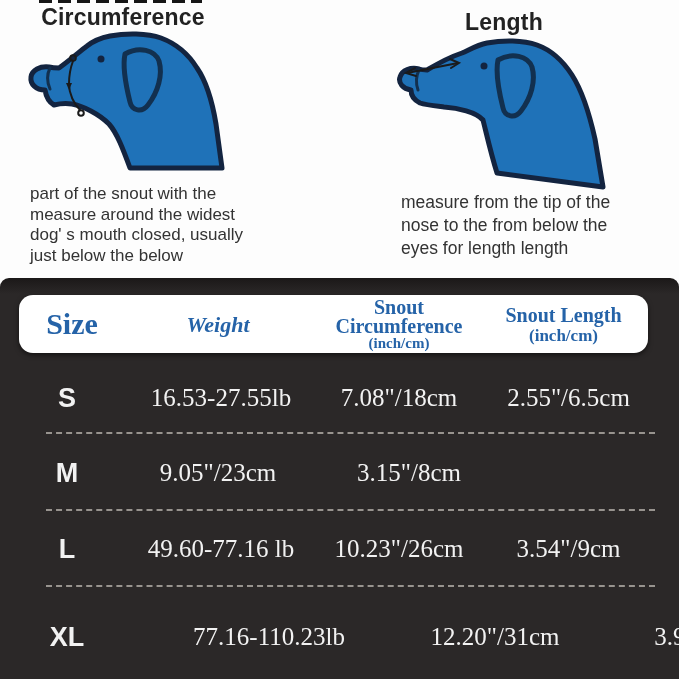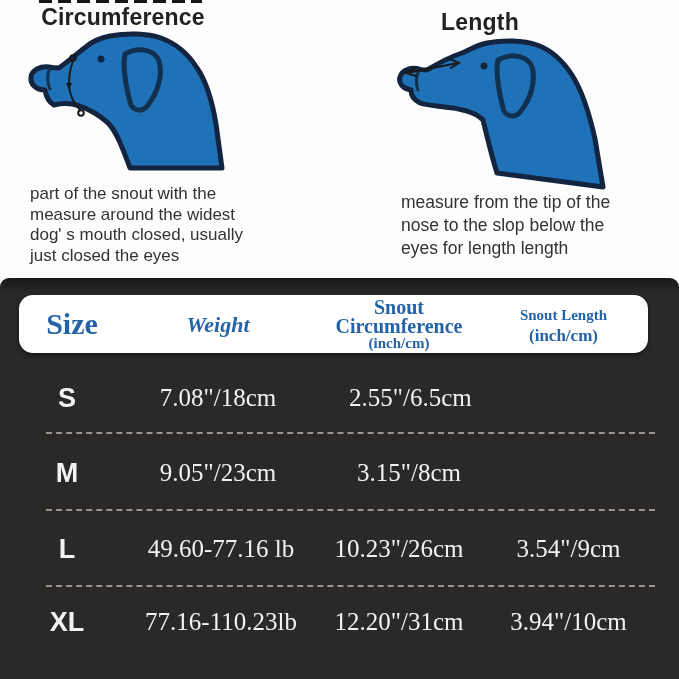--- a/index.html
+++ b/index.html
@@ -27,21 +27,21 @@
   .artifact{
     position:absolute;left:39px;top:0;width:163px;height:3px;
     background:repeating-linear-gradient(90deg,#161616 0 13px,transparent 13px 19px);
   }
   .diagram-title{
     position:absolute;
     font-weight:700;font-size:23px;color:var(--title-text);
     text-align:center;letter-spacing:.2px;
   }
   .title-left{left:36px;top:4px;width:174px;}
-  .title-right{left:434px;top:9px;width:92px;}
+  .title-right{left:458px;top:9px;width:92px;}
   .dog-svg{position:absolute;}
   .dog-left{left:25px;top:28px;width:205px;height:150px;}
   .dog-right{left:392px;top:32px;width:222px;height:160px;}
   .dog-head{fill:var(--dog-fill);stroke:var(--dog-outline);stroke-width:5;stroke-linejoin:round;}
   .dog-ear{fill:none;stroke:var(--dog-inner);stroke-width:5;stroke-linecap:round;stroke-linejoin:round;}
   .dog-line{fill:none;stroke:var(--dog-inner);stroke-width:3;stroke-linecap:round;}
   .dog-eye{fill:var(--dog-outline);}
   .measure{fill:none;stroke:#1a1a1a;stroke-width:2;stroke-linecap:round;}
   .measure-fill{fill:#1a1a1a;stroke:none;}
   .desc{
@@ -66,31 +66,31 @@
     color:var(--header-text);font-weight:700;
   }
   .hcol .h-title{display:block;}
   .hcol .h-sub{display:block;}
   .hcol-size{font-size:30px;padding-left:18px;}
   .hcol-weight .h-title{font-size:22px;line-height:23px;font-style:italic;}
   .hcol-weight .h-sub{font-size:20px;line-height:21px;}
   .hcol-circ .h-title{font-size:20px;line-height:19px;white-space:pre-line;}
   .hcol-circ .h-sub{font-size:15px;line-height:15px;}
   .hcol-length{padding-left:10px;}
-  .hcol-length .h-title{font-size:15px;line-height:23px;}
+  .hcol-length .h-title{font-size:20px;line-height:23px;}
   .hcol-length .h-sub{font-size:17px;line-height:18px;}
   .t-row{
     position:absolute;left:19px;width:629px;
     display:grid;grid-template-columns:88px 222px 140px 179px;
     align-items:center;text-align:center;color:var(--row-text);
   }
   .row-s{top:84px;height:72px;}
   .row-m{top:158px;height:74px;}
   .row-l{top:234px;height:74px;}
-  .row-xl{top:308px;height:72px;}
+  .row-xl{top:323px;height:72px;gap:48px;}
   .cell-size{font-weight:700;font-size:27px;padding-left:8px;font-family:"Liberation Sans",sans-serif;}
   .cell-val{font-family:"Liberation Serif","DejaVu Serif",serif;font-size:25px;}
   .cell-weight{padding-left:6px;}
   .cell-length{padding-left:20px;}
   .divider{
     position:absolute;left:46px;width:609px;height:0;
     border-top:2px dashed var(--divider);
   }
   .div-1{top:154px;}
   .div-2{top:231px;}
@@ -128,21 +128,21 @@
   <circle class="measure" cx="48" cy="30" r="2.8"></circle>
   <path class="measure" d="M 48 33 C 45 41, 44 49, 44 56 C 44 66, 49 76, 55 82"></path>
   <polygon class="measure-fill" points="44,62 41,55 47,55"></polygon>
   <circle class="measure" cx="56" cy="85" r="2.8"></circle>
 </svg>
 
 <div class="desc desc-left">
   <span>part of the snout with the</span>
   <span>measure around the widest</span>
   <span>dog' s mouth closed, usually</span>
-  <span>just closed the eyes</span>
+  <span>just below the below</span>
 </div>
 
 <div class="diagram-title title-right">Length</div>
 
 <svg class="dog-svg dog-right" viewBox="0 0 222 160" xmlns="http://www.w3.org/2000/svg">
   <path class="dog-head" d="M 35 38
     C 45 32, 58 25, 70 21
     C 77 18, 85 13, 95 11
     C 111 8, 131 8, 145 13
     C 159 18, 171 29, 180 43
@@ -162,21 +162,21 @@
     C 123 87, 113 85, 111 76
     C 107 60, 103 42, 106 28 Z"></path>
   <circle class="dog-eye" cx="92" cy="34" r="3.5"></circle>
   <path class="measure" d="M 15 41 L 66 31"></path>
   <path class="measure" d="M 23 36 L 14 41 L 24 44"></path>
   <path class="measure" d="M 58 27 L 67 31 L 59 36"></path>
 </svg>
 
 <div class="desc desc-right">
   <span>measure from the tip of the</span>
-  <span>nose to the slop below the</span>
+  <span>nose to the from below the</span>
   <span>eyes for length length</span>
 </div>
 
 <div class="panel">
 
   <div class="header-pill">
     <div class="hcol hcol-size">
       <span class="h-title">Size</span>
     </div>
     <div class="hcol hcol-weight">
@@ -188,20 +188,21 @@
       <span class="h-sub">(inch/cm)</span>
     </div>
     <div class="hcol hcol-length">
       <span class="h-title">Snout Length</span>
       <span class="h-sub">(inch/cm)</span>
     </div>
   </div>
 
   <div class="t-row row-s">
     <span class="cell-size">S</span>
+    <span class="cell-val cell-weight">16.53-27.55lb</span>
     <span class="cell-val">7.08"/18cm</span>
     <span class="cell-val cell-length">2.55"/6.5cm</span>
   </div>
   <div class="divider div-1"></div>
 
   <div class="t-row row-m">
     <span class="cell-size">M</span>
     <span class="cell-val">9.05"/23cm</span>
     <span class="cell-val cell-length">3.15"/8cm</span>
   </div>

